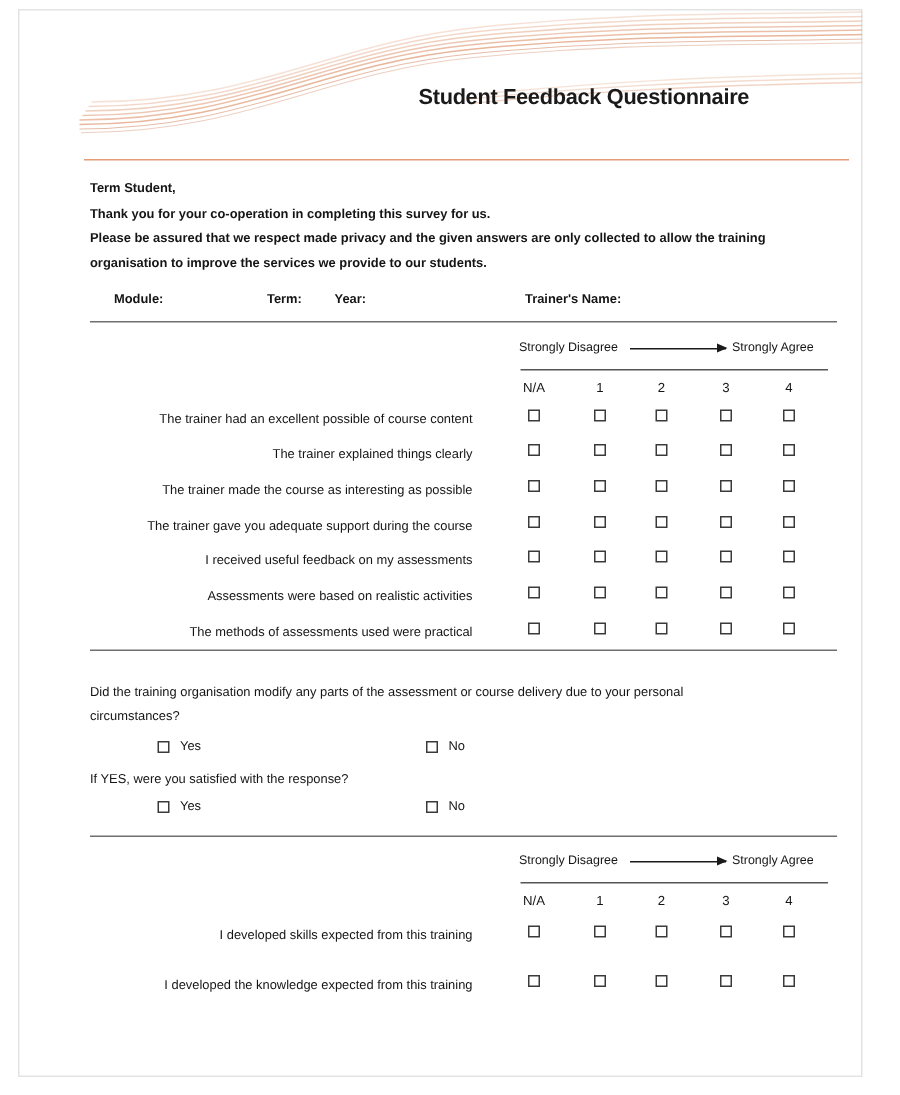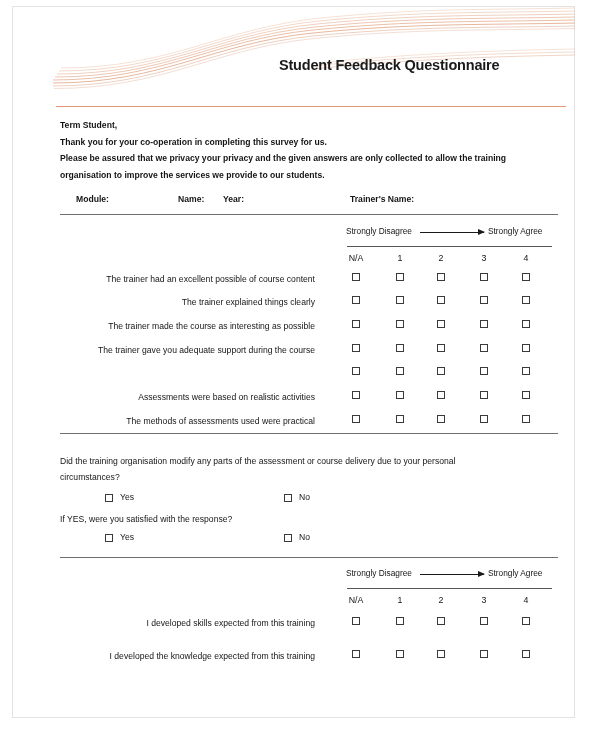--- a/index.html
+++ b/index.html
@@ -208,27 +208,27 @@
       </g>
     </svg>
     <div class="banner-title">Student Feedback Questionnaire</div>
   </div>
 
   <div class="rule-orange"></div>
 
   <div class="intro">
     <div>Term Student,</div>
     <div>Thank you for your co-operation in completing this survey for us.</div>
-    <div>Please be assured that we privacy your privacy and the given answers are only collected to allow the training</div>
+    <div>Please be assured that we respect made privacy and the given answers are only collected to allow the training</div>
     <div>organisation to improve the services we provide to our students.</div>
   </div>
 
   <div class="meta-row">
     <span class="meta-module">Module:</span>
-    <span class="meta-term">Name:</span>
+    <span class="meta-term">Term:</span>
     <span class="meta-year">Year:</span>
     <span class="meta-trainer">Trainer's Name:</span>
   </div>
   <div class="rule-gray" style="top:207px"></div>
 
   <div class="scale-head" style="left:333px; top:219px; width:200px;">
     <span class="sd">Strongly Disagree</span>
     <span class="arrow"></span>
     <span class="sa">Strongly Agree</span>
   </div>
@@ -267,20 +267,21 @@
   </div>
   <div class="qrow" style="top:337px">
     <div class="qlabel">The trainer gave you adequate support during the course</div>
     <span class="cbox" style="left:292px"></span>
     <span class="cbox" style="left:336px"></span>
     <span class="cbox" style="left:377px"></span>
     <span class="cbox" style="left:420px"></span>
     <span class="cbox" style="left:462px"></span>
   </div>
   <div class="qrow" style="top:360px">
+    <div class="qlabel">I received useful feedback on my assessments</div>
     <span class="cbox" style="left:292px"></span>
     <span class="cbox" style="left:336px"></span>
     <span class="cbox" style="left:377px"></span>
     <span class="cbox" style="left:420px"></span>
     <span class="cbox" style="left:462px"></span>
   </div>
   <div class="qrow" style="top:384px">
     <div class="qlabel">Assessments were based on realistic activities</div>
     <span class="cbox" style="left:292px"></span>
     <span class="cbox" style="left:336px"></span>

